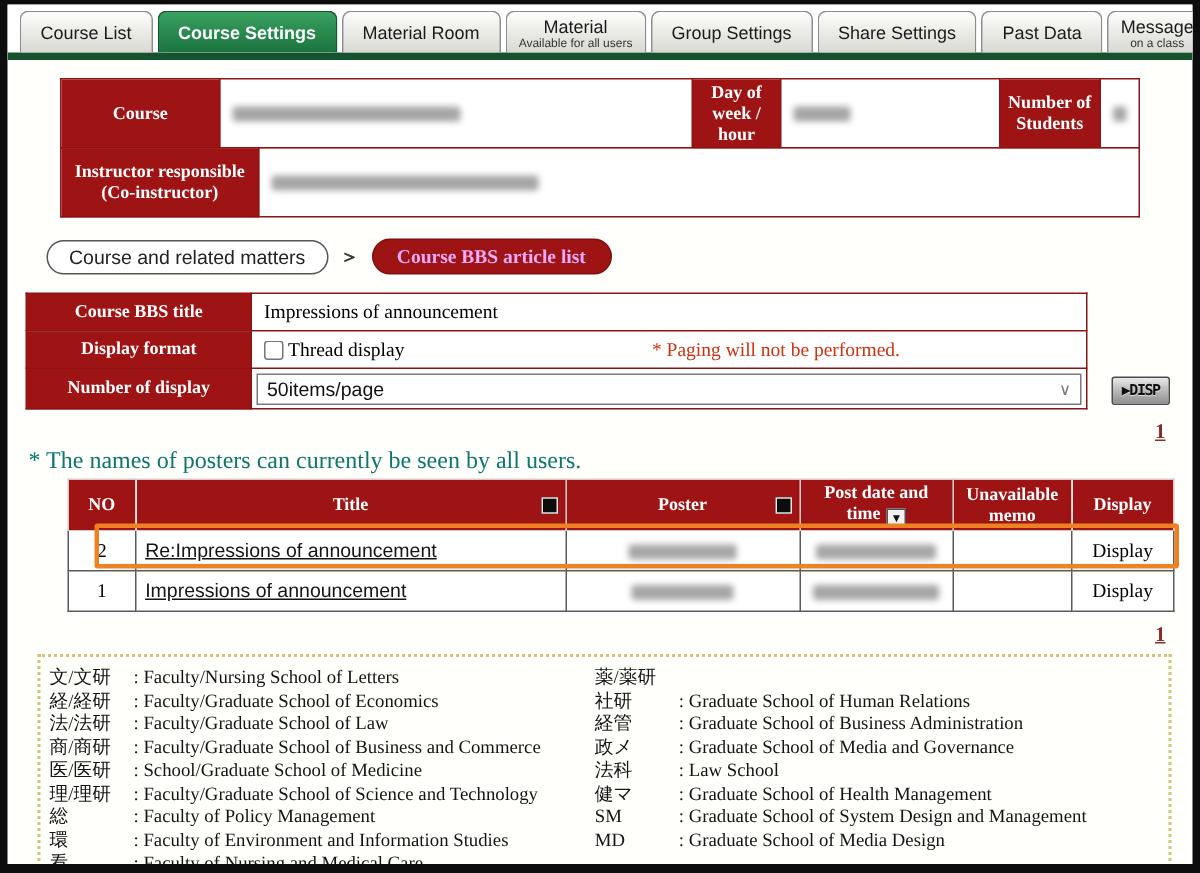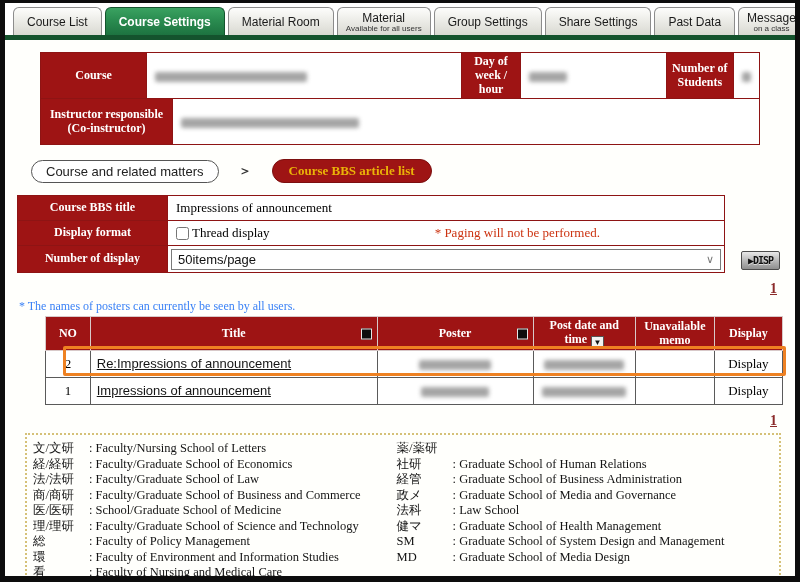--- a/index.html
+++ b/index.html
@@ -36,28 +36,28 @@
     background:#9e1414; color:#ffffff; font-weight:bold; font-size:12px;
     text-align:center; vertical-align:middle; line-height:1.15; padding:2px 4px;
   }
   .redact { display:inline-block; height:10px; border-radius:2px; background:#8f8f8f; filter:blur(2px); opacity:.8; vertical-align:middle; }
   
   .course-tbl { border-collapse:collapse; width:calc(100% - 46px); margin:2px 23px 0 23px; }
   .course-tbl th, .course-tbl td { border:1px solid #8e1414; }
   .course-tbl td { background:#fff; padding:2px 8px; }
   .row1 { height:38px; } .row2 { height:46px; }
   
-  .crumbs { display:flex; align-items:center; margin:14px 0 12px 14px; gap:20px; }
+  .crumbs { display:flex; align-items:center; margin:14px 0 12px 14px; gap:8px; }
   .pill-btn {
     font-size:13px; color:#222; background:#fff;
     border:1px solid #555; border-radius:13px; padding:3px 14px; cursor:pointer;
   }
   .crumb-sep { font-size:13px; color:#333; font-weight:bold; }
   .pill-current {
-    font-size:13px; color:#eab308; font-weight:bold; background:#9e1414;
+    font-size:13px; color:#f0abfc; font-weight:bold; background:#9e1414;
     border:1px solid #7c0f0f; border-radius:13px; padding:3px 16px;
   }
   
   .form-wrap { position:relative; margin-right:58px; }
   .form-tbl { border-collapse:collapse; width:100%; }
   .form-tbl th { width:150px; border:1px solid #8e1414; }
   .form-tbl td { border:1px solid #8e1414; background:#fff; font-size:13px; padding:2px 8px; vertical-align:middle; }
   .form-tbl tr { height:25px; }
   .fmt-cell { display:flex; align-items:center; }
   .fmt-cell input { width:13px; height:13px; margin-right:3px; }
@@ -71,21 +71,21 @@
   .disp-btn {
     position:absolute; right:-55px; bottom:3px;
     font-family:"DejaVu Sans Mono",monospace; font-size:10px; font-weight:bold; color:#101010;
     background:linear-gradient(#e8e8e8,#b9b9b9 50%,#8f8f8f);
     border:1px solid #4c4c4c; border-radius:2px; padding:3px 6px; cursor:pointer;
     letter-spacing:-1px; text-shadow:0 1px 0 #ddd;
   }
   
   .pg { text-align:right; margin:6px 6px 0 0; }
   .pg a { color:#8b2a2a; font-size:14px; font-weight:bold; text-decoration:underline; cursor:pointer; }
-  .posters-note { color:#3b82f6; font-size:12px; margin:2px 0 2px 2px; }
+  .posters-note { color:#0f766e; font-size:16px; margin:2px 0 2px 2px; }
   
   .articles-wrap { position:relative;padding-left:28px; }
   .art-tbl { border-collapse:collapse; width:100%; }
   .art-tbl th { border:1px solid #d8c9c9; height:32px; position:relative; font-size:12px; }
   .art-tbl td { border:1px solid #5a5a5a; background:#fff; height:27px; font-size:13px; padding:0 6px; }
   .col-no { width:47px; } .col-title { width:310px; } .col-poster { width:165px; }
   .col-date { width:103px; } .col-memo { width:80px; } .col-disp { width:70px; }
   .sq-icon { position:absolute; right:5px; top:50%; transform:translateY(-50%); width:11px; height:11px; background:#0d0d0d; border:1px solid #e6e6e6; }
   .desc-icon { display:inline-block; width:13px; height:12px; background:#f2f2f2; border:1px solid #555; color:#111; font-size:8px; line-height:12px; vertical-align:-2px; margin-left:4px; }
   .td-no, .td-disp, .td-poster, .td-date { text-align:center; }

